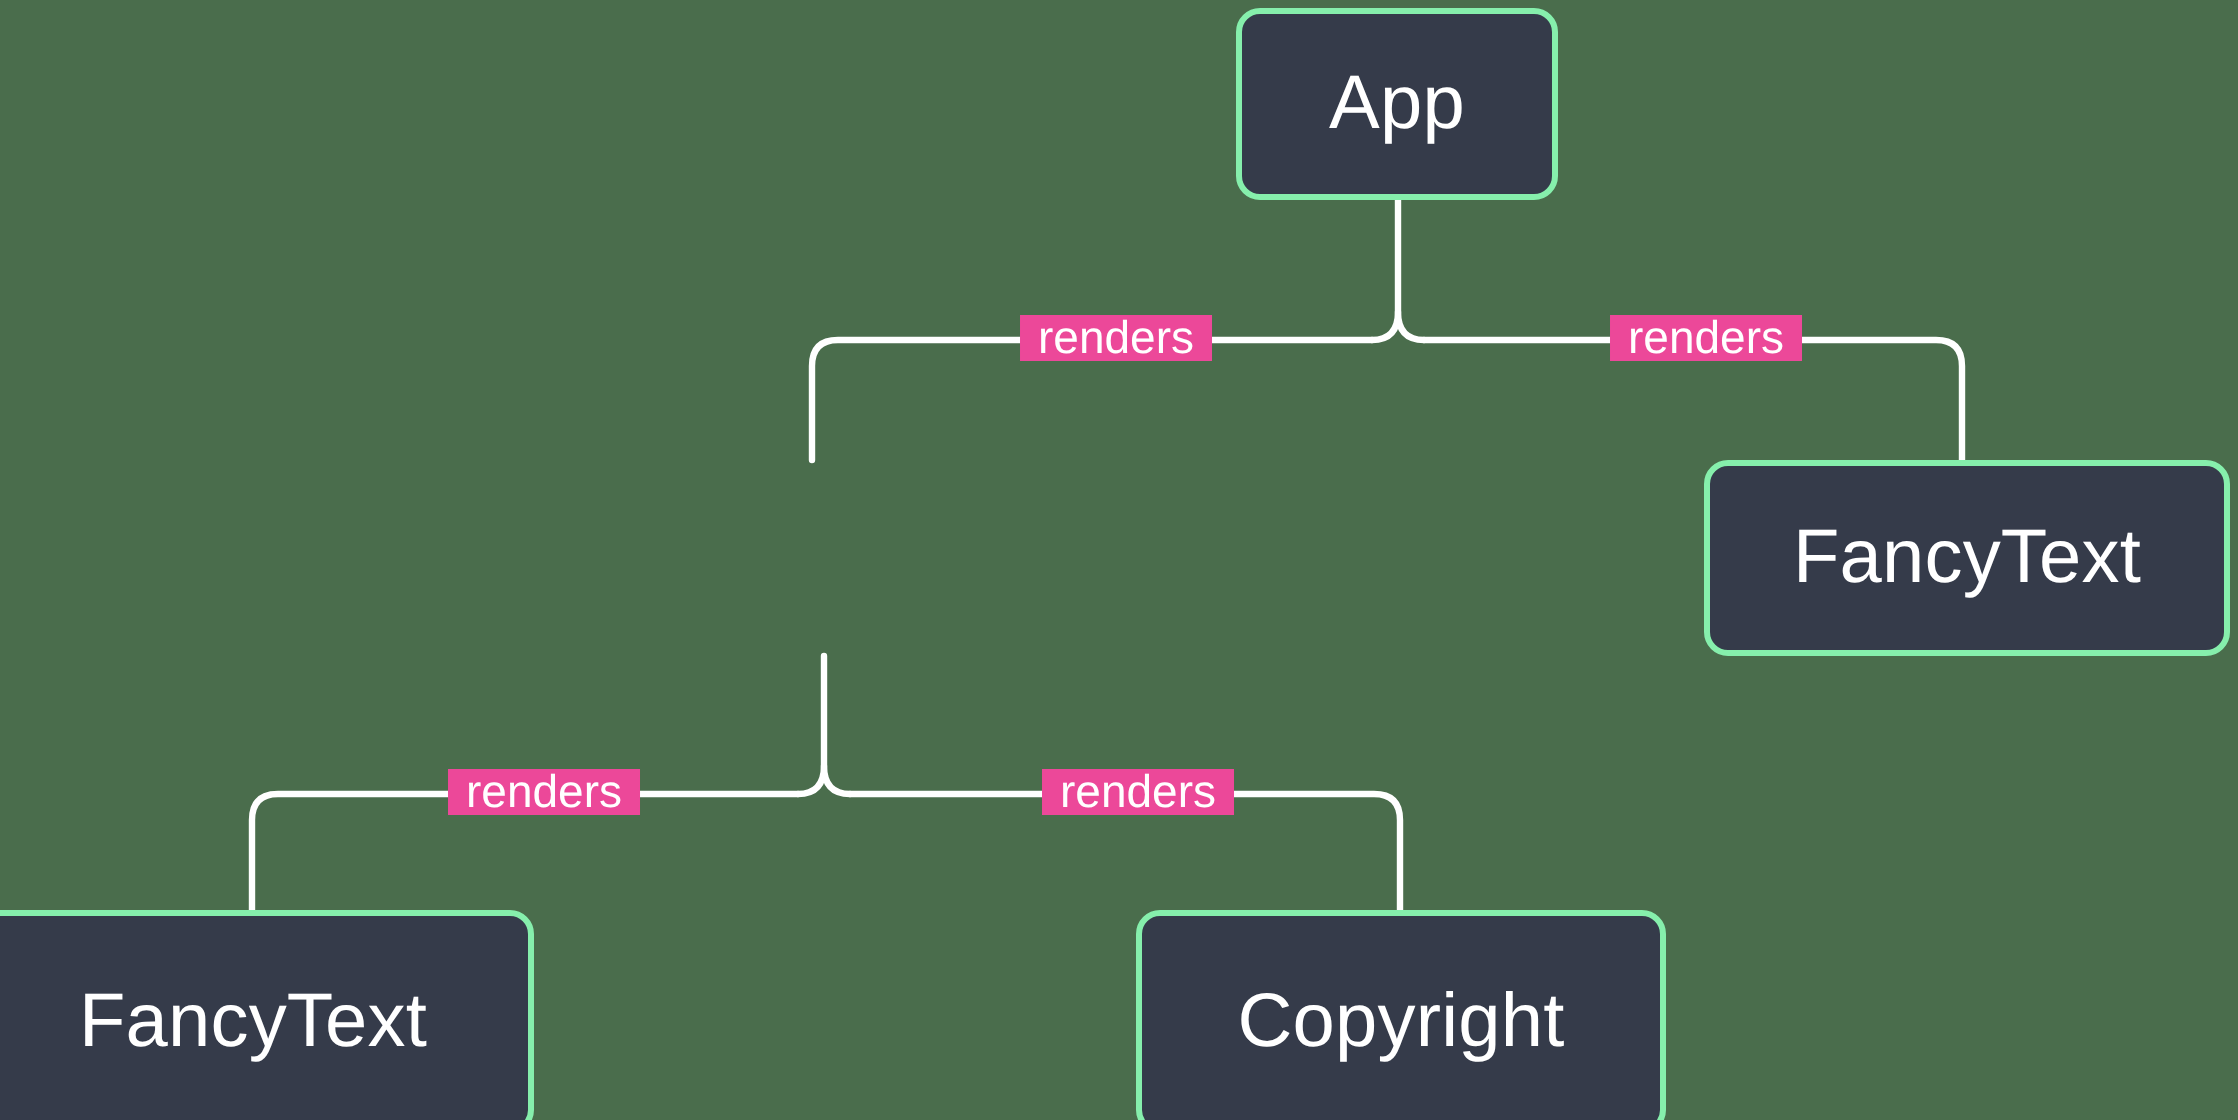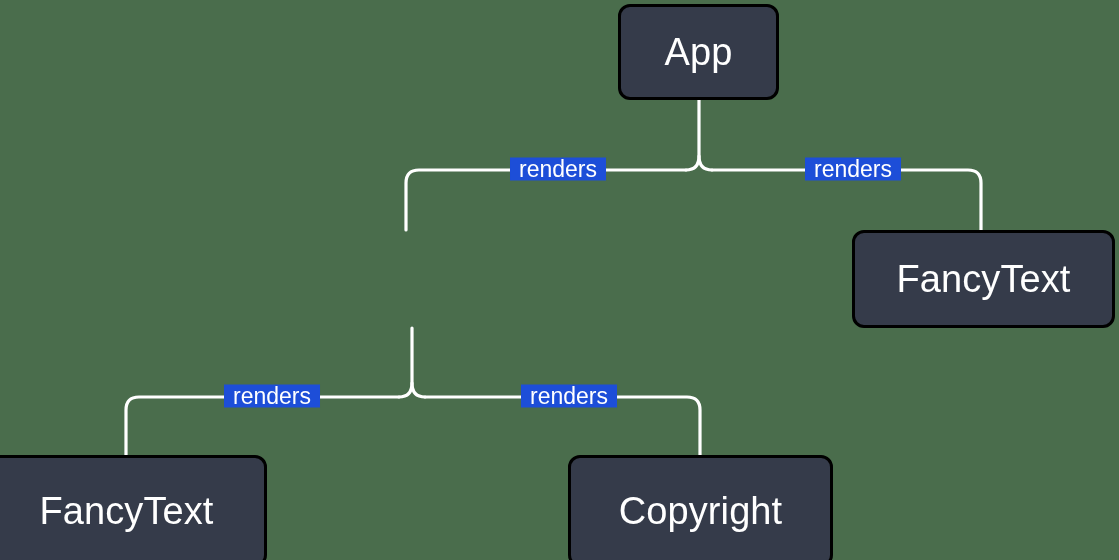--- a/index.html
+++ b/index.html
@@ -20,21 +20,21 @@
     position: absolute;
     left: 0;
     top: 0;
     width: 1119px;
     height: 560px;
   }
   .node {
     position: absolute;
     box-sizing: border-box;
     background: #353b4a;
-    border: 3px solid #000000;
+    border: 3px solid #86efac;
     border-radius: 12px;
     display: flex;
     align-items: center;
     justify-content: center;
     color: #ffffff;
     font-family: "Liberation Sans", sans-serif;
     font-weight: 400;
     letter-spacing: 0.1px;
     white-space: nowrap;
   }
@@ -43,21 +43,21 @@
     line-height: 1;
   }
   .edge-label {
     position: absolute;
     color: #ffffff;
     font-family: "Liberation Sans", sans-serif;
     font-size: 23px;
     font-weight: 400;
     line-height: 1;
     white-space: nowrap;
-    background: #1d4ed8;
+    background: #ec4899;
     padding: 0 9px;
     transform: translate(-50%, -50%);
   }
 
   
   #node-app        { left: 618px;  top: 4px;   width: 161px; height: 96px;  font-size: 38px; }
   #node-inspiration{ left: 197px;  top: 230px; width: 463px; height: 98px;  font-size: 38px; }
   #node-fancy-right{ left: 852px;  top: 230px; width: 263px; height: 98px;  font-size: 38px; }
   #node-fancy-left { left: -14px;  top: 455px; width: 281px; height: 112px; font-size: 38px; }
   #node-copyright  { left: 568px;  top: 455px; width: 265px; height: 112px; font-size: 38px; }

